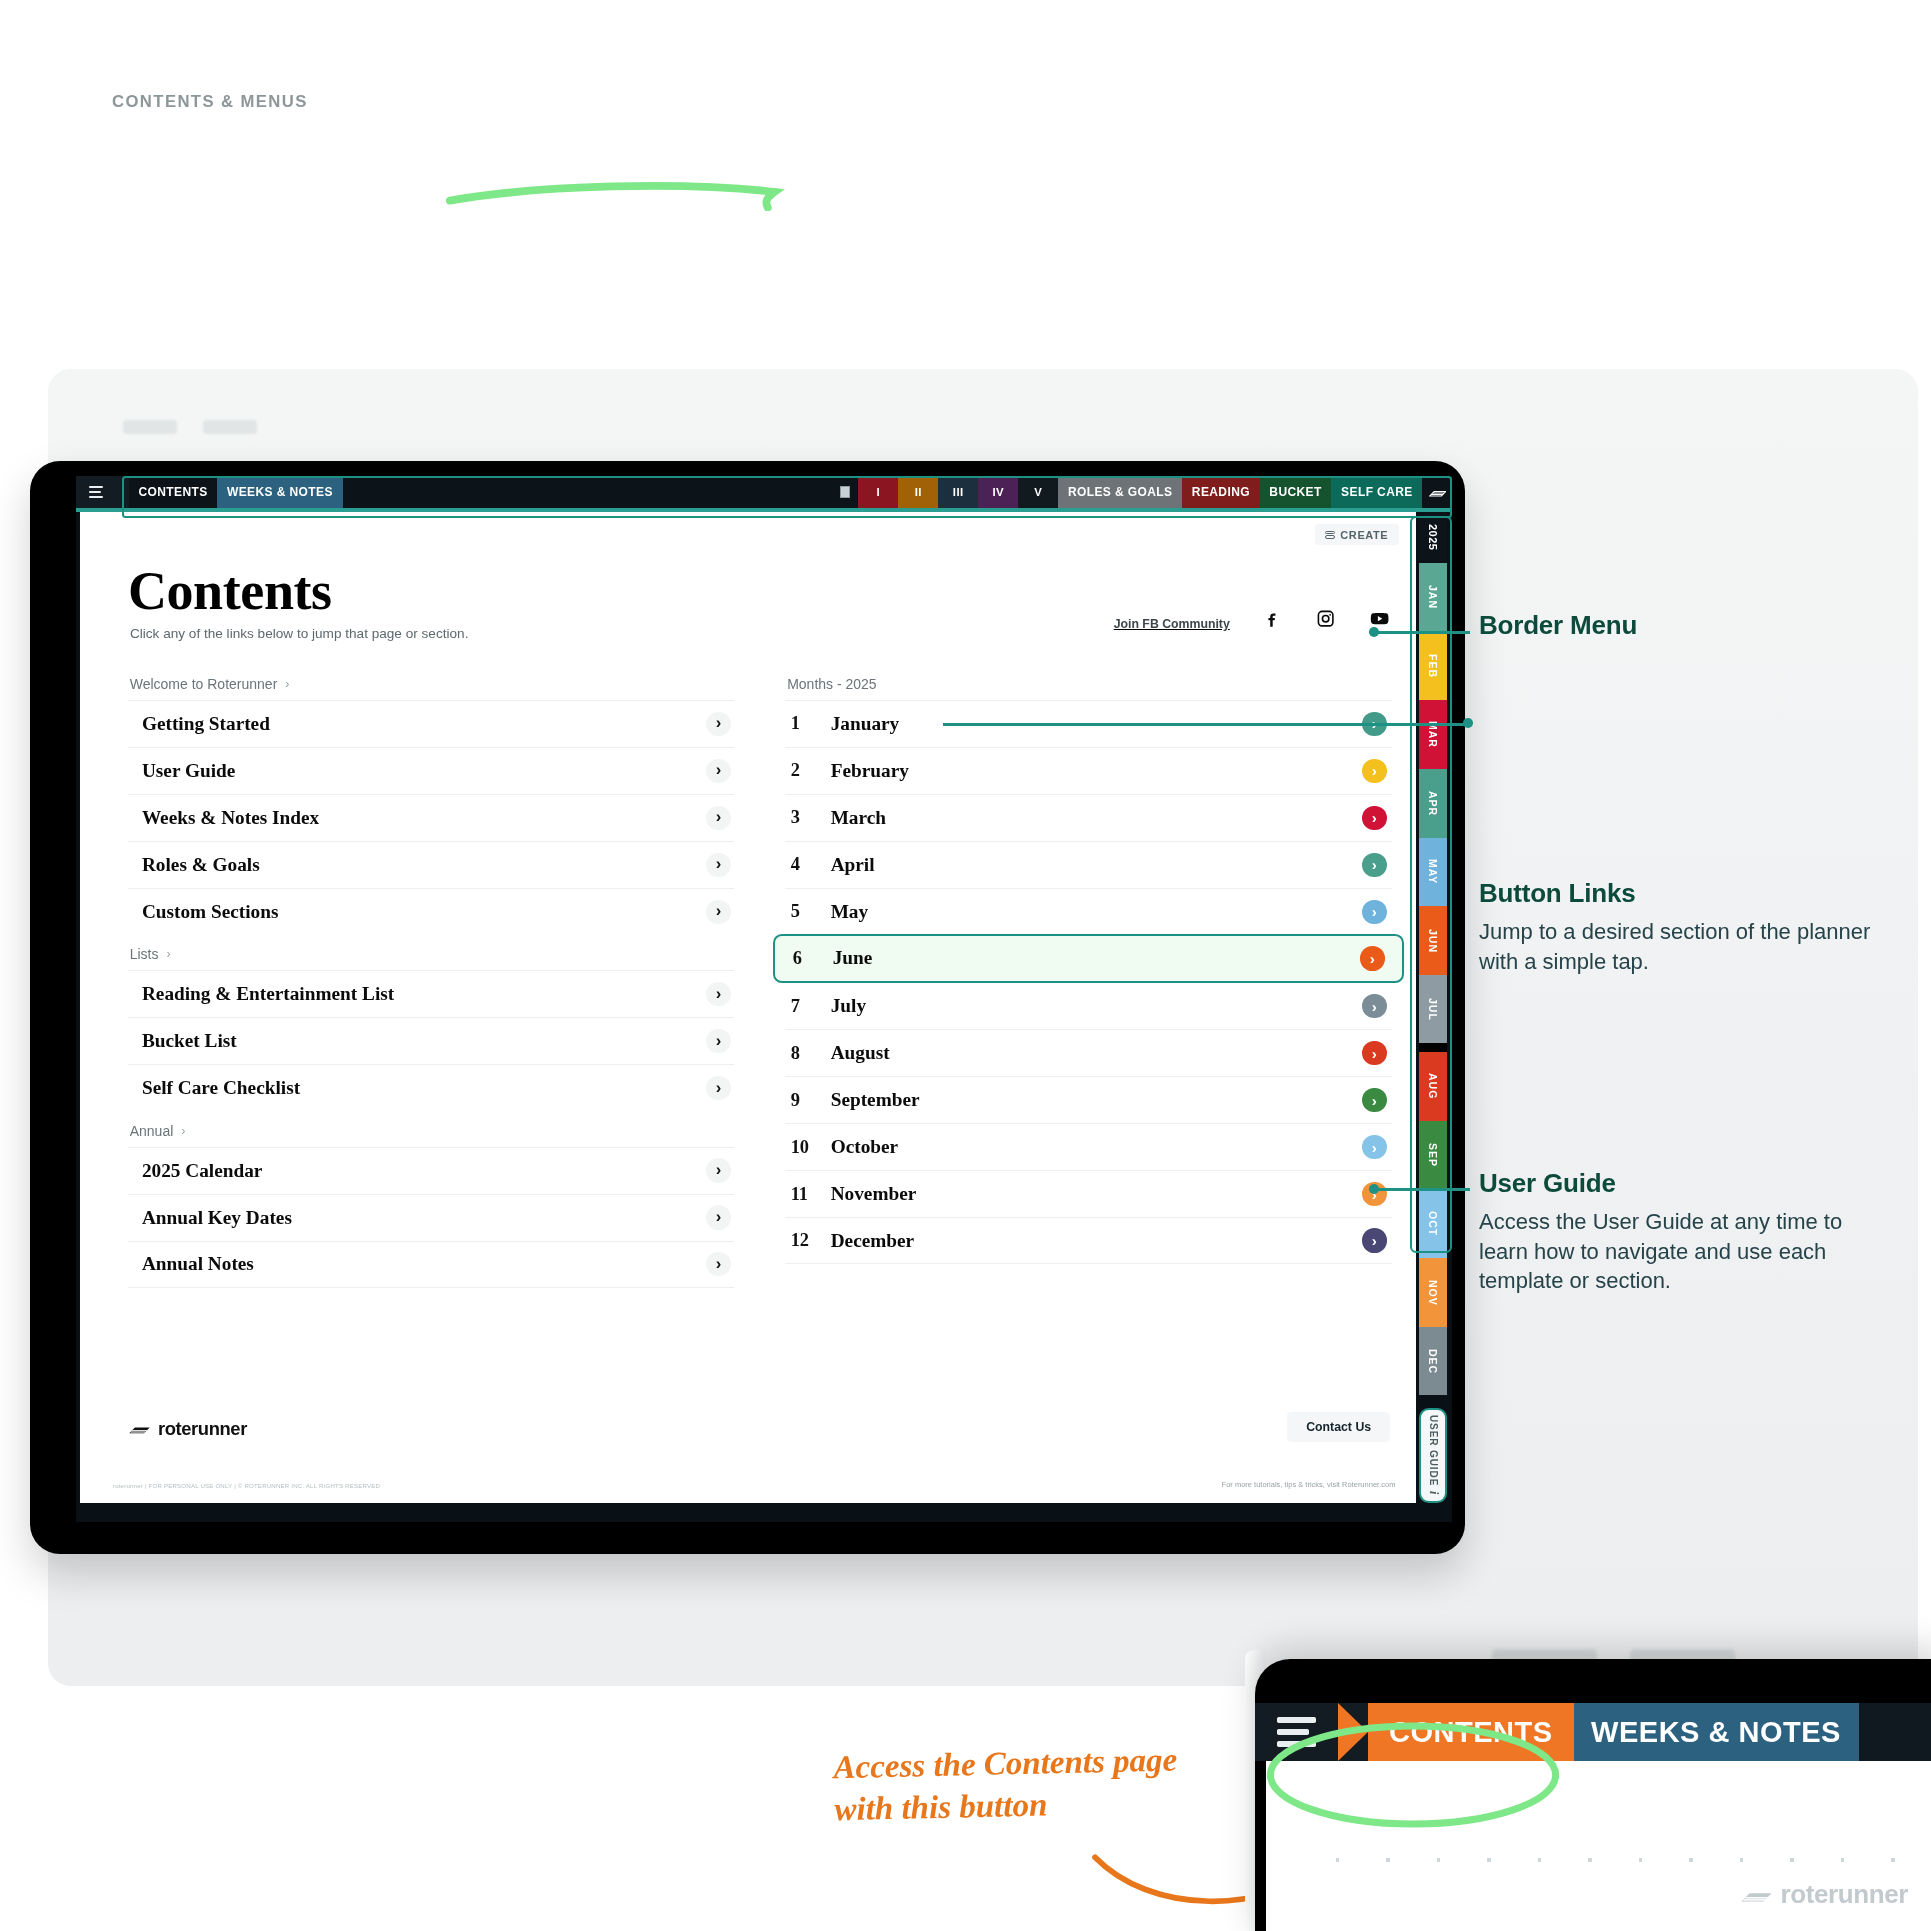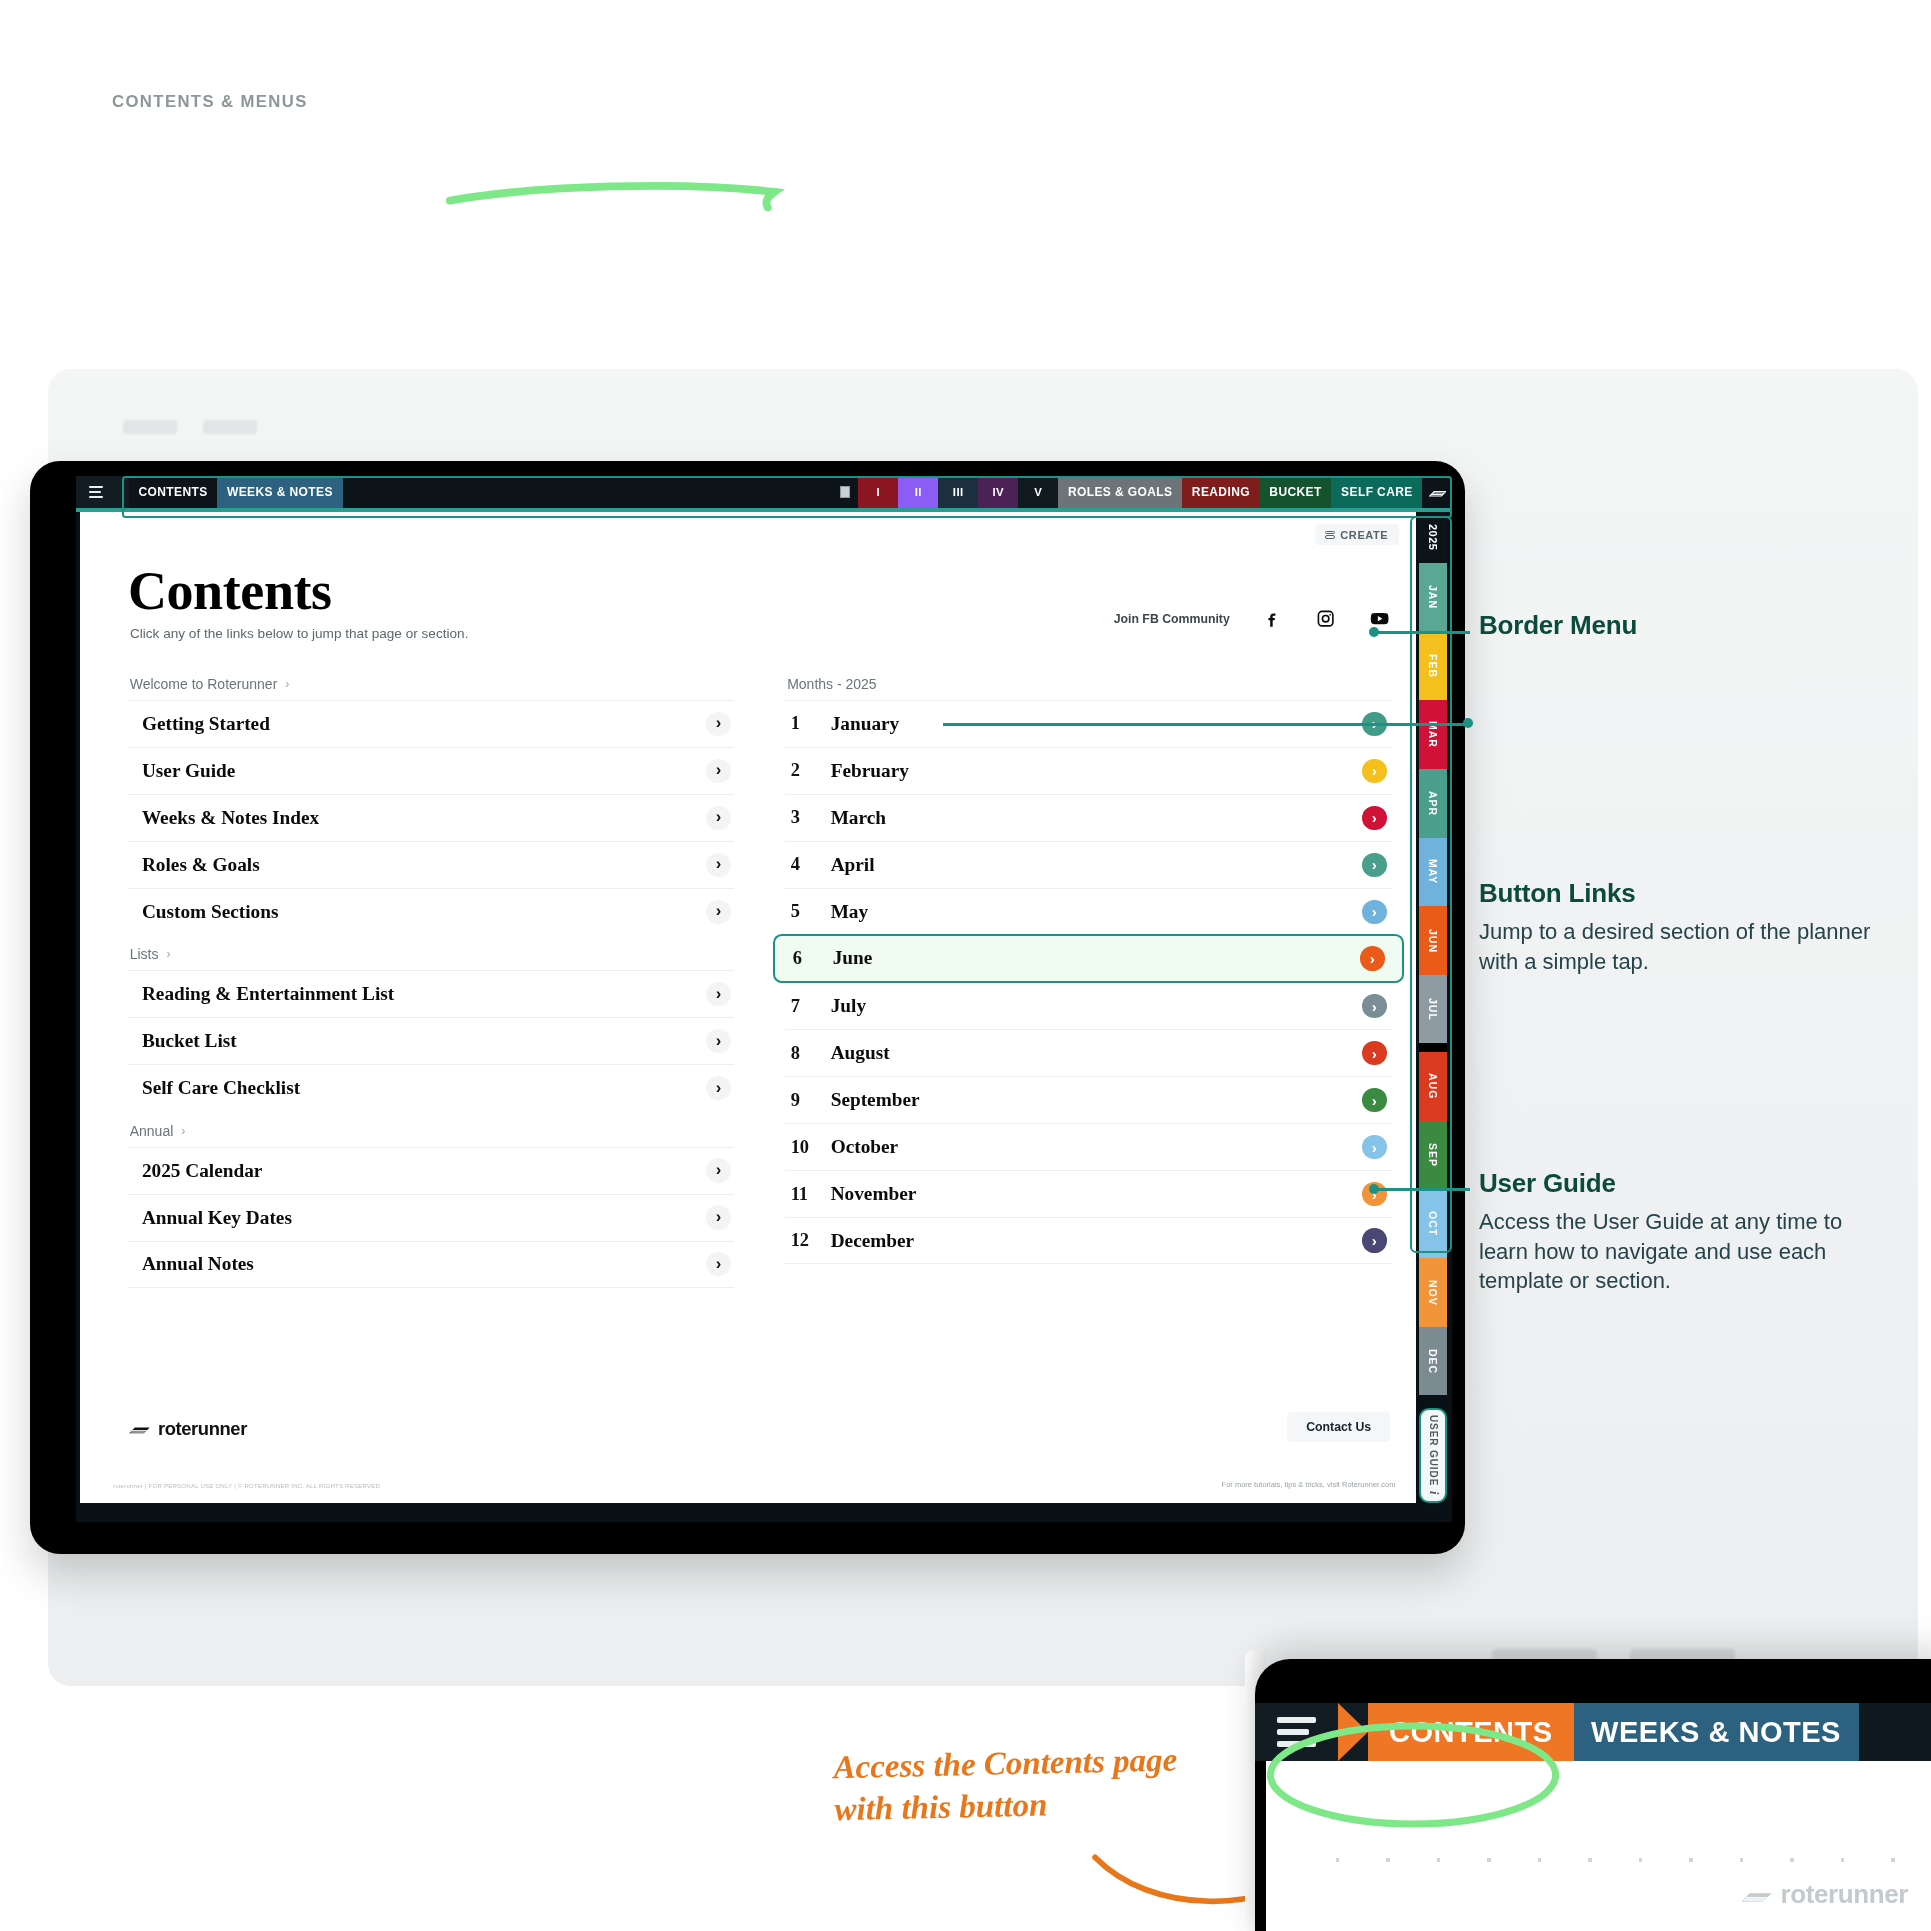--- a/index.html
+++ b/index.html
@@ -118,21 +118,21 @@
   .contents-title {
     position:absolute; left:48px; top:48px;
     font-family:"Liberation Serif", serif; font-size:54px; font-weight:700; color:#000;
     letter-spacing:-0.4px;
   }
   .contents-sub {
     position:absolute; left:50px; top:114px;
     font-size:13.6px; color:#5d686d;
   }
   .fb-row {
-    position:absolute; right:24.6px; top:95px; display:flex; align-items:center; gap:30px;
+    position:absolute; right:24.6px; top:95px; display:flex; align-items:flex-end; gap:30px;text-decoration:underline;
   }
   .fb-label { font-size:12.3px; font-weight:700; color:#3c474c; }
   .soc { width:24px; height:24px; display:flex; align-items:center; justify-content:center; }
   .soc svg { width:19.3px; height:19.3px; fill:#0b0b0b; }
 
   
   .cols { position:absolute; left:48px; right:24.6px; top:162px; display:flex; gap:51px; }
   .col { flex:1; }
   .col-head {
     font-size:14px; color:#6a7479; padding: 1.8px 0 8px 1.8px; display:flex; align-items:center; gap:8px;
@@ -317,21 +317,21 @@
               </span>
           </div>
           <div class="nav-arrow"></div>
           <div class="nav-tab contents">CONTENTS</div>
           <div class="nav-tab weeks">WEEKS &amp; NOTES</div>
           <div class="topbar-spacer"></div>
           <div class="nav-grid-icon">
               <span class="g"></span>
             </div>
           <div class="roman" style="background:#8c1522">I</div>
-          <div class="roman" style="background:#8b5cf6">II</div>
+          <div class="roman" style="background:#a16207">II</div>
           <div class="roman" style="background:#1b2f3e">III</div>
           <div class="roman" style="background:#4b2156">IV</div>
           <div class="roman" style="background:#111a1f">V</div>
           <div class="nav-tab" style="background:#6d7376">ROLES &amp; GOALS</div>
           <div class="nav-tab" style="background:#7f1d1d">READING</div>
           <div class="nav-tab" style="background:#14532d">BUCKET</div>
           <div class="nav-tab" style="background:#0b6a59">SELF CARE</div>
           <div class="topbar-logo">
             <svg viewBox="0 0 24 14">
                 <path d="M1 12 L17 12 L23 6 L7 6 Z M5 8 L21 8 M3 10 L19 10" stroke="#fff" stroke-width="1.4" fill="none"></path>

